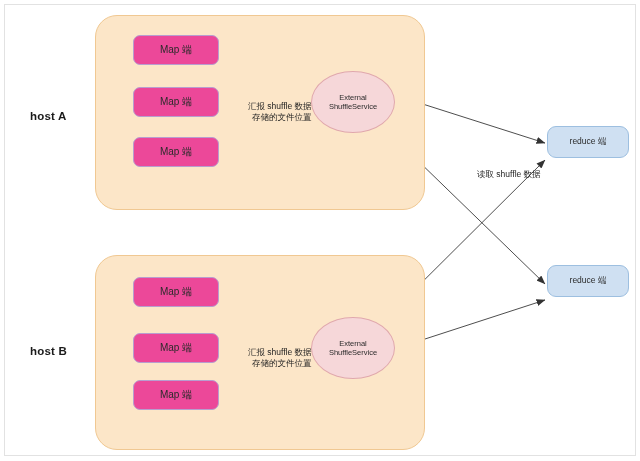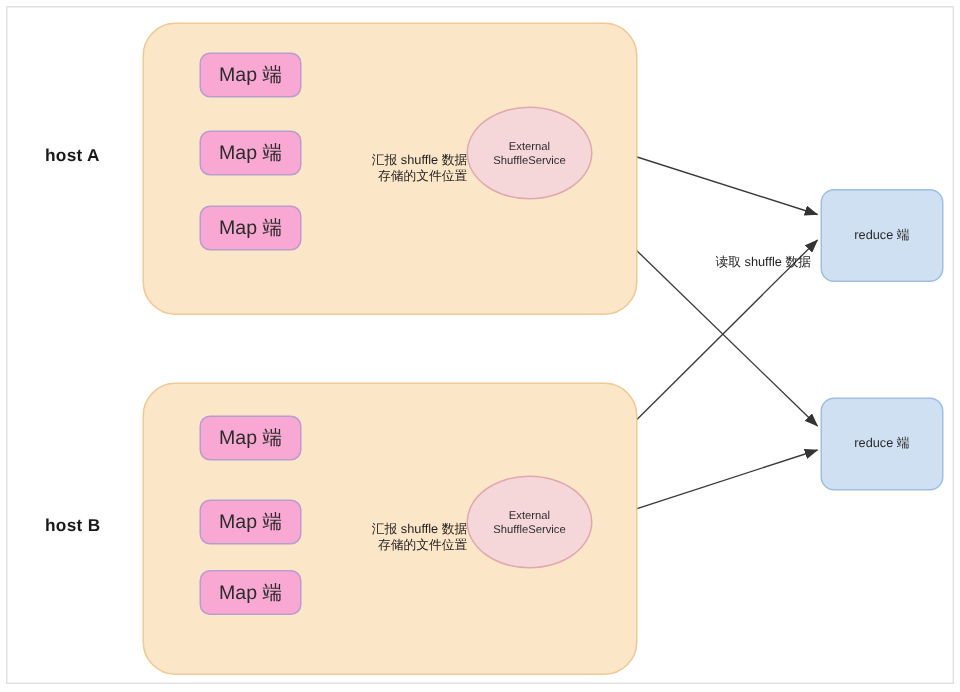--- a/index.html
+++ b/index.html
@@ -49,35 +49,35 @@
   #host-b-group { left: 95px; top: 255px; width: 330px; height: 195px; }
 
   .host-label {
     position: absolute;
     font-size: 11.5px;
     font-weight: bold;
     color: #1a1a1a;
     letter-spacing: 0.2px;
     white-space: nowrap;
   }
-  #host-a-label { left: 30px; top: 98px; }
+  #host-a-label { left: 30px; top: 110px; }
   #host-b-label { left: 30px; top: 345px; }
 
   .map-node {
     position: absolute;
-    width: 68px;
+    width: 86px;
     height: 30px;
-    background: #f9a8d4;
+    background: #ec4899;
     border: 1px solid #b89dcf;
     border-radius: 7px;
     box-sizing: border-box;
     display: flex;
     align-items: center;
     justify-content: center;
-    font-size: 13px;
+    font-size: 10px;
     color: #2b2b2b;
     white-space: nowrap;
   }
 
   .shuffle-node {
     position: absolute;
     width: 84px;
     height: 62px;
     background: #f6d7d9;
     border: 1px solid #e0a8ad;
@@ -89,21 +89,21 @@
     justify-content: center;
     font-size: 7.5px;
     line-height: 1.25;
     color: #2b2b2b;
     text-align: right;
   }
 
   .reduce-node {
     position: absolute;
     width: 82px;
-    height: 62px;
+    height: 32px;
     background: #cfe0f2;
     border: 1px solid #9dbfe0;
     border-radius: 9px;
     box-sizing: border-box;
     display: flex;
     align-items: center;
     justify-content: center;
     font-size: 8.5px;
     color: #2b2b2b;
     white-space: nowrap;

